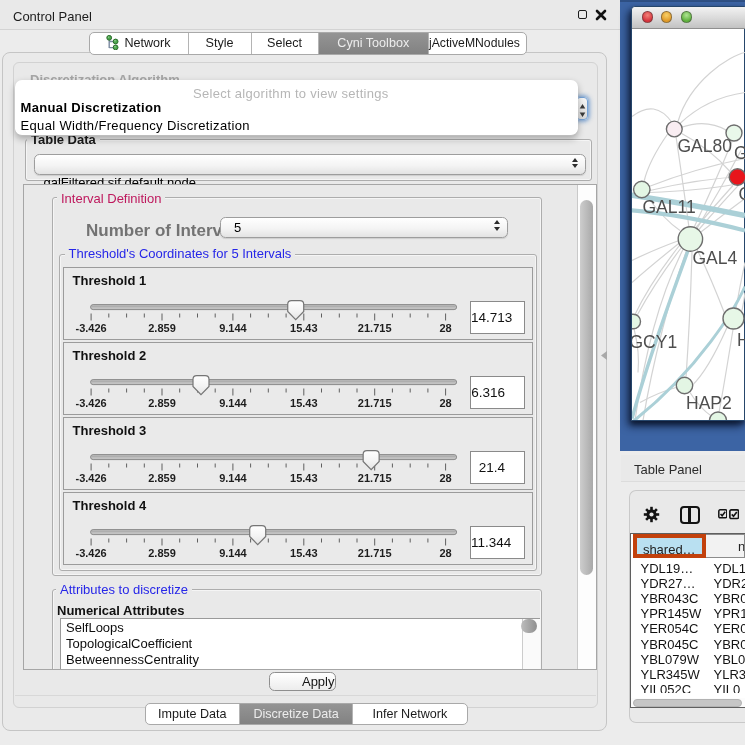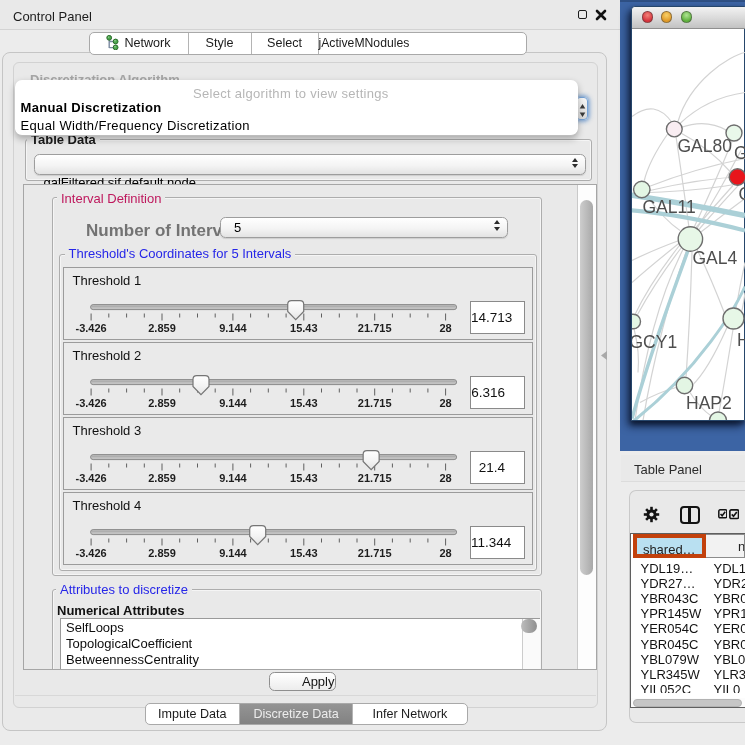--- a/index.html
+++ b/index.html
@@ -9,21 +9,21 @@
  box-shadow:inset 0 0 0 1px rgba(255,255,255,.55)}
 .gtitle{position:absolute;font-size:13px;background:#e9e9e9;padding:0 4px;white-space:nowrap;line-height:13px}
 .combo{position:absolute;border:1px solid #9d9d9d;border-radius:5.5px;
  background:linear-gradient(180deg,#ffffff 0%,#f4f4f4 55%,#e3e3e3 100%);
  box-shadow:0 1px 1px rgba(0,0,0,.12)}
 .cbtext{position:absolute;left:10px;top:0;font-size:13px;color:#000;white-space:nowrap}
 .arrows{position:absolute;width:8px}
 .arrows .up{width:0;height:0;border-left:3.6px solid transparent;border-right:3.6px solid transparent;border-bottom:4.6px solid #2c2c2c;margin-bottom:2.6px}
 .arrows .dn{width:0;height:0;border-left:3.6px solid transparent;border-right:3.6px solid transparent;border-top:4.6px solid #2c2c2c}
 .tpanel{position:absolute;left:39px;width:470px;height:73px;border:1px solid #9b9b9b;background:#eaeaea}
-.ttitle{position:absolute;left:9px;top:5px;font-size:13px;font-weight:normal;color:#111}
+.ttitle{position:absolute;left:9px;top:5px;font-size:13px;font-weight:bold;color:#111}
 .vbox{position:absolute;left:406.5px;top:32.5px;width:55px;height:33px;background:#fff;border:1px solid #8a8a8a;
  font-size:13.5px;color:#111;text-align:right;line-height:31px;padding-right:19px}
 .seg{position:absolute;display:flex;background:#fff;border:1px solid #a9a9a9;border-radius:5px;overflow:hidden;height:23px}
 .seg div{font-size:12.6px;color:#1b1b1b;text-align:center;line-height:21px;border-right:1px solid #b4b4b4;white-space:nowrap}
 .seg div:last-child{border-right:none}
 .seg .sel{background:linear-gradient(180deg,#949494,#828282);color:#ededed}
 </style></head><body>
 
 <div class="abs" style="left:0;top:0;width:620px;height:30px;background:#e9e9e9;border-bottom:1px solid #d3d3d3"></div>
 <div class="abs t13" style="left:13px;top:8.5px">Control Panel</div>
@@ -41,20 +41,21 @@
           <circle cx="3.2" cy="2.8" r="2.4"></circle>
           <circle cx="9.6" cy="6.5" r="2.4"></circle>
           <circle cx="9.6" cy="12.4" r="2.4"></circle>
         </g>
         <circle cx="2.6" cy="2.1" r="0.7" fill="#a8dca8"></circle>
         <circle cx="9" cy="5.8" r="0.7" fill="#a8dca8"></circle>
         <circle cx="9" cy="11.7" r="0.7" fill="#a8dca8"></circle>
       </svg>Network</div>
 <div style="width:63px">Style</div>
 <div style="width:67px">Select</div>
+<div class="sel" style="width:110.5px">Cyni Toolbox</div>
 <div style="width:87px;font-size:12.2px">jActiveMNodules</div>
 </div>
 <div class="abs" style="left:30px;top:71.5px;font-size:13px;font-weight:bold;color:#dedede;white-space:nowrap">Discretization Algorithm</div>
 <div class="abs" style="left:30px;top:71.5px;height:8px;overflow:hidden;font-size:13px;font-weight:bold;color:#a6a6a6;white-space:nowrap">Discretization Algorithm</div>
 <div class="abs" style="left:575.5px;top:97px;width:12px;height:23px;border-radius:4px;background:linear-gradient(180deg,#f7f7f7,#d9d9d9);border:1.5px solid #76a3d7;box-shadow:0 0 4.5px 1.5px rgba(90,140,200,.85)"></div>
 <svg class="abs" style="left:578.5px;top:103.5px" width="7" height="13">
     <path d="M3.5 0 L6.3 4.4 L0.7 4.4 Z M3.5 13 L0.7 8.6 L6.3 8.6 Z" fill="#3a3a3a"></path>
   </svg>
 <div class="grp" style="left:25px;top:139px;width:567px;height:42px"></div>
 <div class="gtitle" style="left:27px;top:132.5px;font-weight:bold;color:#1a1a1a">Table Data</div>

